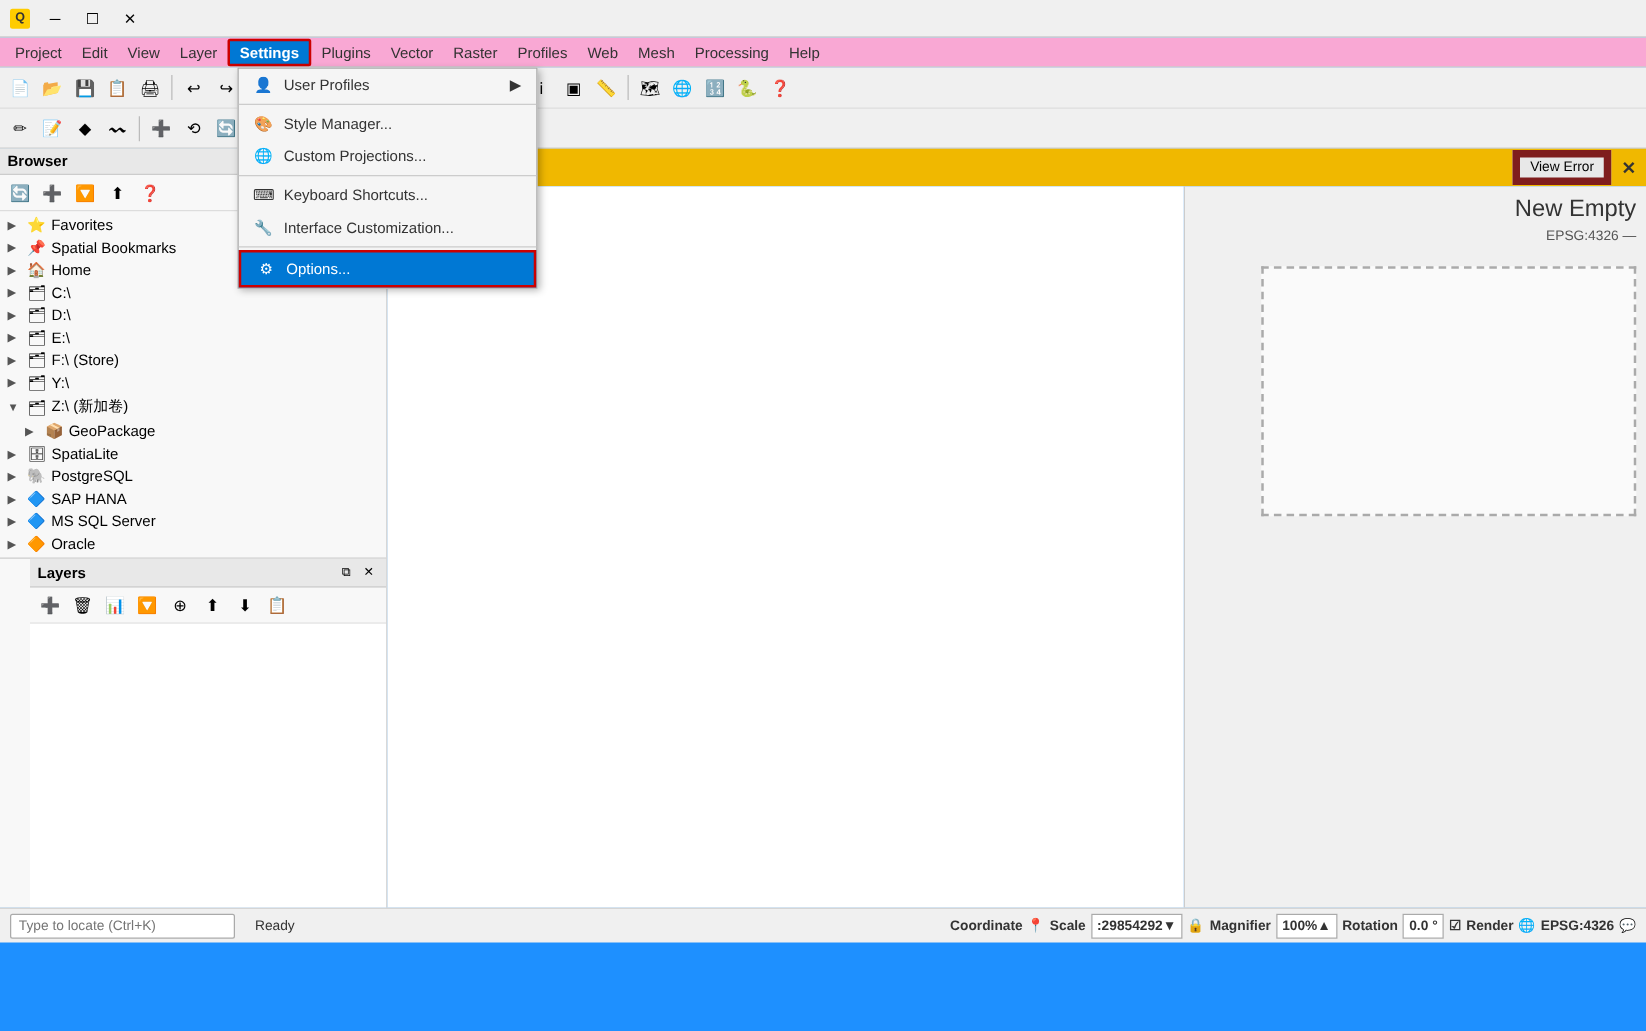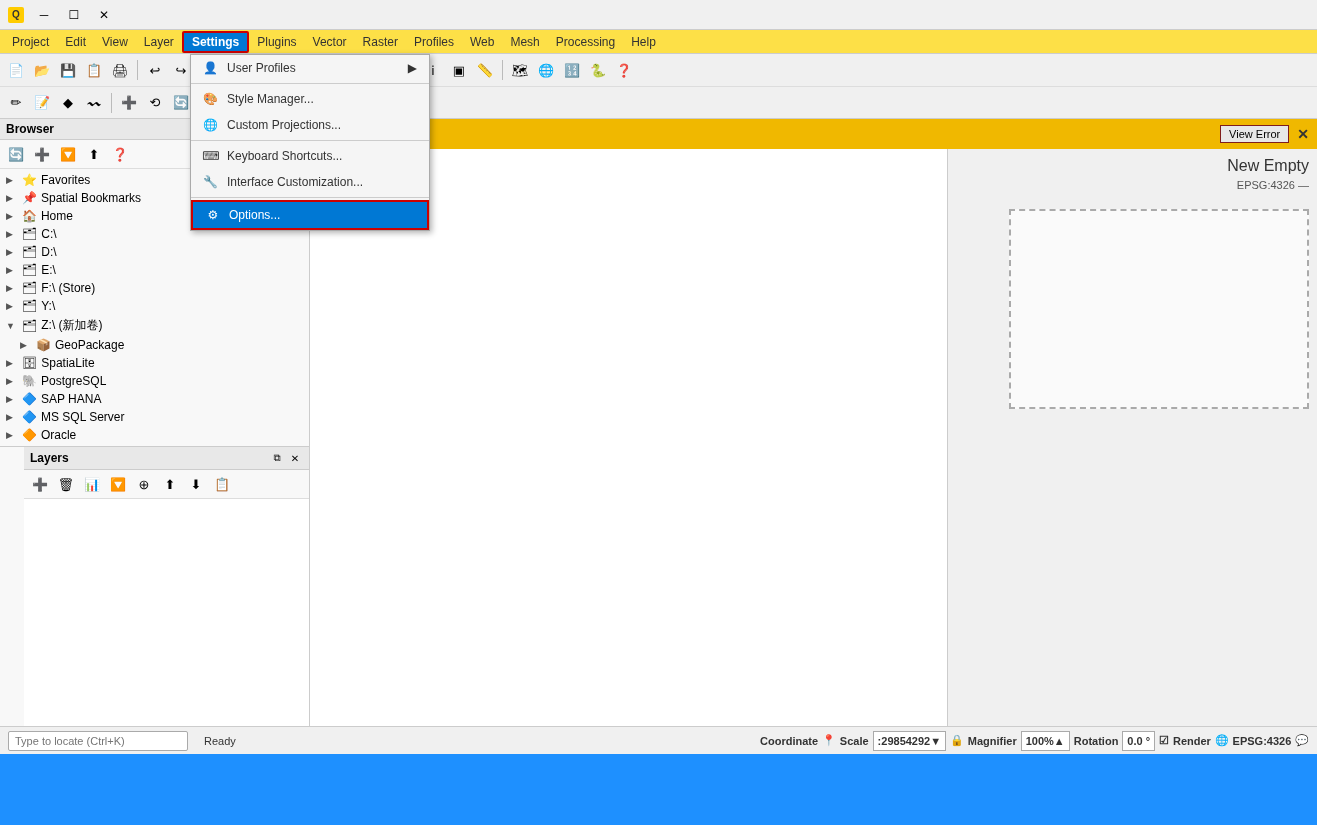--- a/index.html
+++ b/index.html
@@ -22,21 +22,21 @@
     }
     .title-bar .title-text { font-size: 12px; color: #333; flex: 1; }
     .title-bar .win-controls { display: flex; gap: 2px; }
     .win-btn {
       width: 28px; height: 20px; border: none; background: transparent;
       cursor: pointer; font-size: 12px; display: flex; align-items: center; justify-content: center;
     }
 
     
     .menu-bar {
-      background: #fde047;
+      background: #f9a8d4;
       height: 24px;
       display: flex;
       align-items: center;
       padding: 0 4px;
       border-bottom: 1px solid #ccc;
     }
     .menu-item {
       padding: 2px 8px;
       cursor: pointer;
       font-size: 12px;
@@ -190,21 +190,21 @@
       display: flex;
       align-items: center;
       padding: 0 8px;
       gap: 8px;
       font-size: 12px;
       color: #333;
     }
     .error-banner .view-error-btn {
       margin-left: auto;
       background: #e8e8e8;
-      border: 1px solid #7f1d1d;
+      border: 6px solid #7f1d1d;
       padding: 2px 8px;
       cursor: pointer;
       font-size: 11px;
     }
     .error-banner .close-btn {
       background: transparent;
       border: none;
       cursor: pointer;
       font-size: 14px;
       color: #333;
@@ -222,21 +222,21 @@
     .right-panel {
       width: 370px;
       background: #f0f0f0;
       border-left: 1px solid #ccc;
       display: flex;
       flex-direction: column;
       align-items: flex-end;
       padding: 8px;
     }
     .right-panel .new-empty-label {
-      font-size: 16px;
+      font-size: 19px;
       color: #333;
       margin-bottom: 4px;
     }
     .right-panel .epsg-label {
       font-size: 11px;
       color: #555;
       margin-bottom: 8px;
     }
     .map-placeholder {
       width: 300px;

